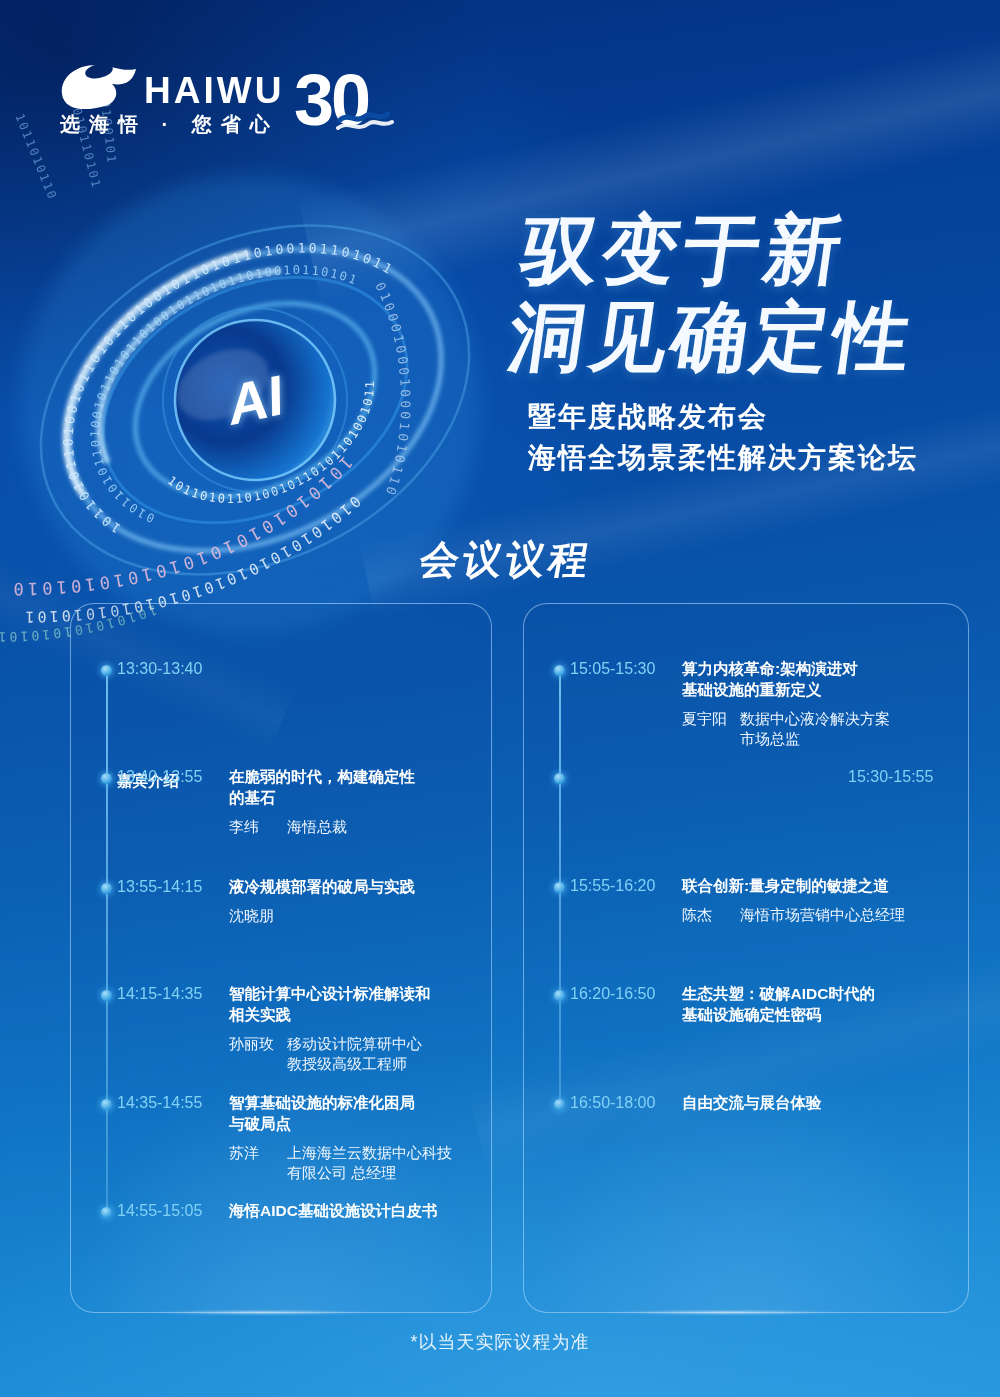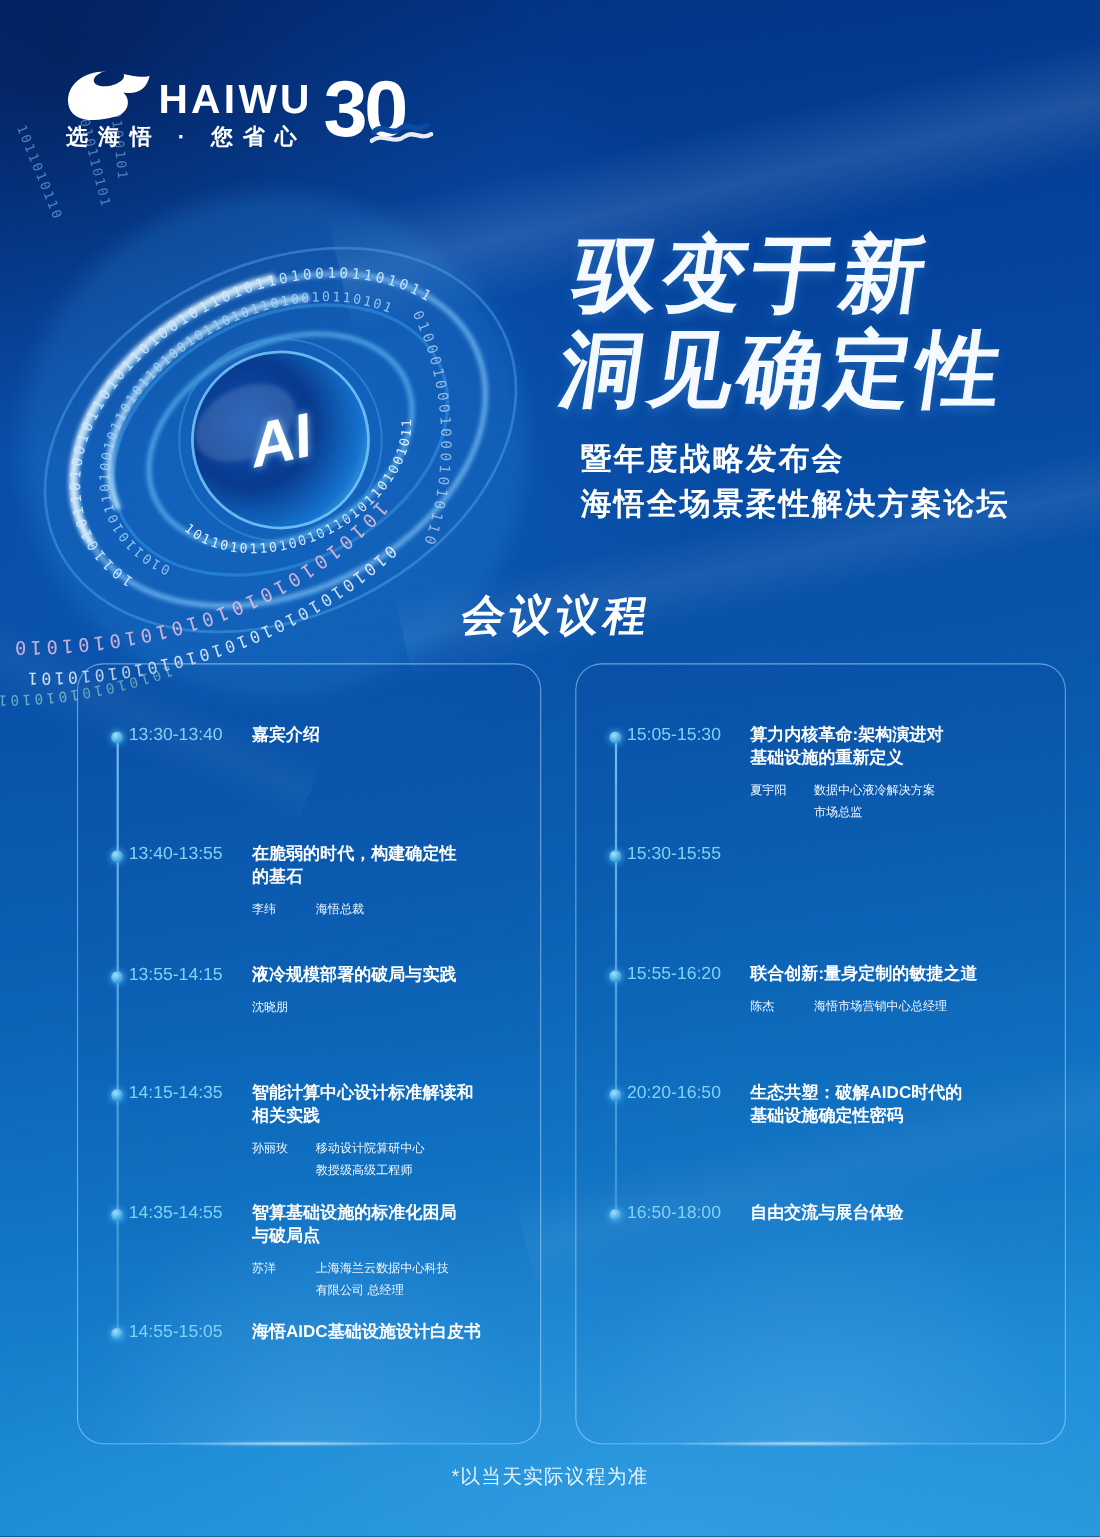--- a/index.html
+++ b/index.html
@@ -38,21 +38,21 @@
   .panel-left{left:70px;width:420px;}
   .panel-right{left:523px;width:408px;padding-left:36px;}
   .tl-line{position:absolute;left:35px;width:1.5px;
     background:linear-gradient(180deg,rgba(130,205,250,.85),rgba(130,205,250,.35));}
   .item{position:absolute;left:46px;right:8px;display:flex;}
   .dot{position:absolute;left:-16px;top:7px;width:11px;height:11px;border-radius:50%;
     background:radial-gradient(circle at 38% 32%, #a6e0fa, #2e9bdf 72%);box-shadow:0 0 7px rgba(90,195,255,.95);}
   .time{flex:0 0 112px;font-size:16px;line-height:22px;color:#82d2f5;white-space:nowrap;}
   .content{flex:1;}
   .ititle{font-size:15.5px;font-weight:bold;line-height:21px;color:#ffffff;white-space:nowrap;}
-  .speaker{display:flex;margin-top:9px;font-size:11px;line-height:20px;color:#eef6ff;}
+  .speaker{display:flex;margin-top:9px;font-size:15px;line-height:20px;color:#eef6ff;}
   .sname{flex:0 0 58px;white-space:nowrap;}
   .sorg{white-space:nowrap;}
   
   .bincol{position:absolute;font-family:"DejaVu Sans Mono","Liberation Mono",monospace;
     color:rgba(155,212,255,.5);font-size:12px;letter-spacing:2px;white-space:nowrap;}
   .footer-note{position:absolute;left:0;top:1330px;width:100%;text-align:center;
     font-size:18px;letter-spacing:1px;color:rgba(238,248,255,.95);}
   svg text{font-family:"Liberation Sans","DejaVu Sans",sans-serif;}
   .binary-text{font-family:"DejaVu Sans Mono","Liberation Mono",monospace;}
 </style>
@@ -146,21 +146,21 @@
   </div>
   <div class="subtitle">
     <div>暨年度战略发布会</div>
     <div>海悟全场景柔性解决方案论坛</div>
   </div>
 
   <div class="section-heading">会议议程</div>
 
   <div class="panel panel-left">
       <div class="tl-line" style="top: 66px; height: 542px;"></div>
-      <div class="item" style="top: 54px;">
+      <div class="item" style="top: 54px; flex-direction: column;">
         <span class="dot"></span>
         <span class="time">13:30-13:40</span>
         <div class="content">
           <div class="ititle">
             <div>嘉宾介绍</div>
           </div>
         </div>
       </div>
       <div class="item" style="top: 162.4px;">
         <span class="dot"></span>
@@ -246,42 +246,42 @@
           </div>
           <div class="speaker">
             <span class="sname">夏宇阳</span>
             <span class="sorg">
               <div>数据中心液冷解决方案</div>
               <div>市场总监</div>
             </span>
           </div>
         </div>
       </div>
-      <div class="item" style="top: 162.4px;">
+      <div class="item" style="top: 162.4px; justify-content: flex-end;">
         <span class="dot"></span>
         <span class="time">15:30-15:55</span>
       </div>
       <div class="item" style="top: 270.8px;">
         <span class="dot"></span>
         <span class="time">15:55-16:20</span>
         <div class="content">
           <div class="ititle">
             <div>联合创新:量身定制的敏捷之道</div>
           </div>
           <div class="speaker">
             <span class="sname">陈杰</span>
             <span class="sorg">
               <div>海悟市场营销中心总经理</div>
             </span>
           </div>
         </div>
       </div>
       <div class="item" style="top: 379.2px;">
         <span class="dot"></span>
-        <span class="time">20:20-16:50</span>
+        <span class="time">16:20-16:50</span>
         <div class="content">
           <div class="ititle">
             <div>生态共塑：破解AIDC时代的</div>
             <div>基础设施确定性密码</div>
           </div>
         </div>
       </div>
       <div class="item" style="top: 487.6px;">
         <span class="dot"></span>
         <span class="time">16:50-18:00</span>

